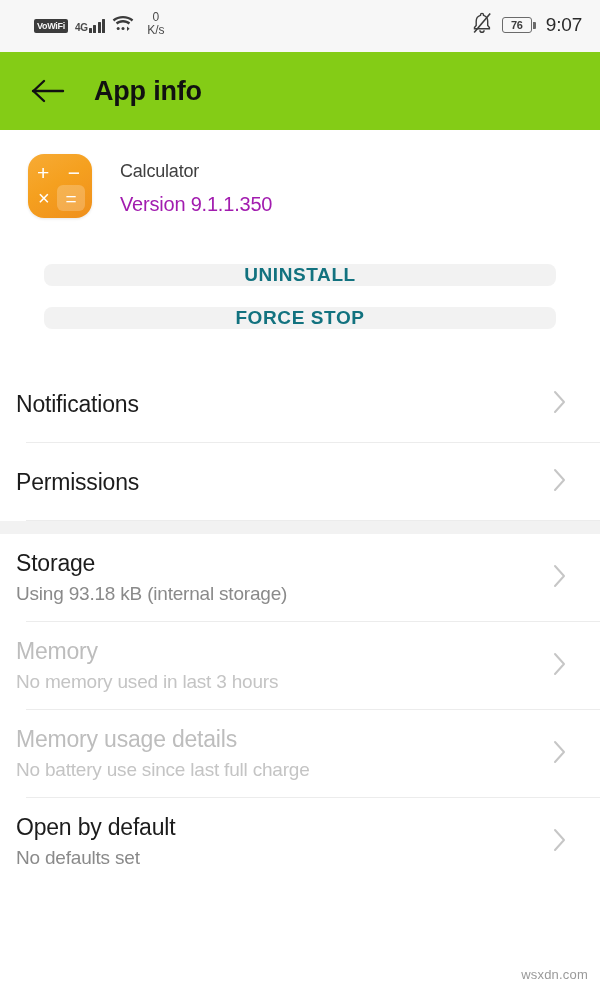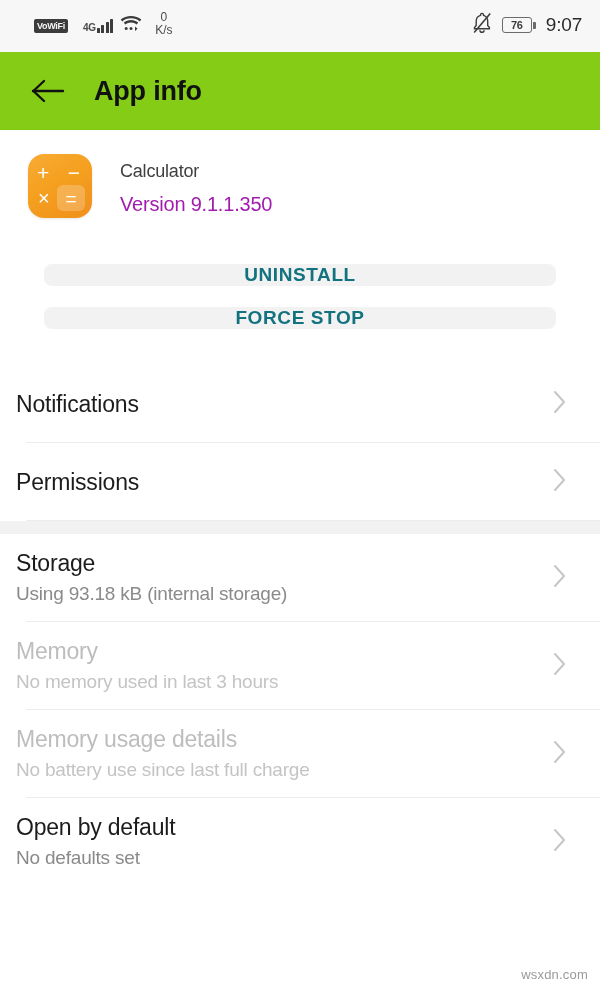--- a/index.html
+++ b/index.html
@@ -16,21 +16,21 @@
   .statusbar{
     position:relative; height:52px; background:#f7f7f7;
     display:flex; align-items:flex-start; padding:10px 18px 0 34px;
   }
   .sb-left{ display:flex; align-items:center; gap:7px; }
   .vowifi{
     background:#3c3c3c; color:#f7f7f7; font-size:9px; font-weight:bold;
     letter-spacing:-0.3px; padding:2px 3px 2px 3px; border-radius:2px;
     line-height:10px; margin-top:6px; font-family:"Liberation Sans", sans-serif;
   }
-  .netblock{ display:flex; align-items:flex-end; gap:1px; margin-top:4px;margin-left:8px; }
+  .netblock{ display:flex; align-items:flex-end; gap:1px; margin-top:4px; }
   .net-g{ display:flex; flex-direction:column; align-items:flex-start; line-height:1; }
   .net-g .g4{ font-size:10px; font-weight:bold; color:#4a4a4a; letter-spacing:-0.3px;}
   .bars{ display:flex; align-items:flex-end; gap:1.5px; height:15px; }
   .bars i{ display:block; width:3px; background:#3c3c3c; border-radius:0.5px; }
   .bars i:nth-child(1){ height:5px; }
   .bars i:nth-child(2){ height:8px; }
   .bars i:nth-child(3){ height:11px; }
   .bars i:nth-child(4){ height:14px; }
   .wifi{ margin-top:5px; }
   .kbs{ display:flex; flex-direction:column; align-items:center; line-height:1.05;

